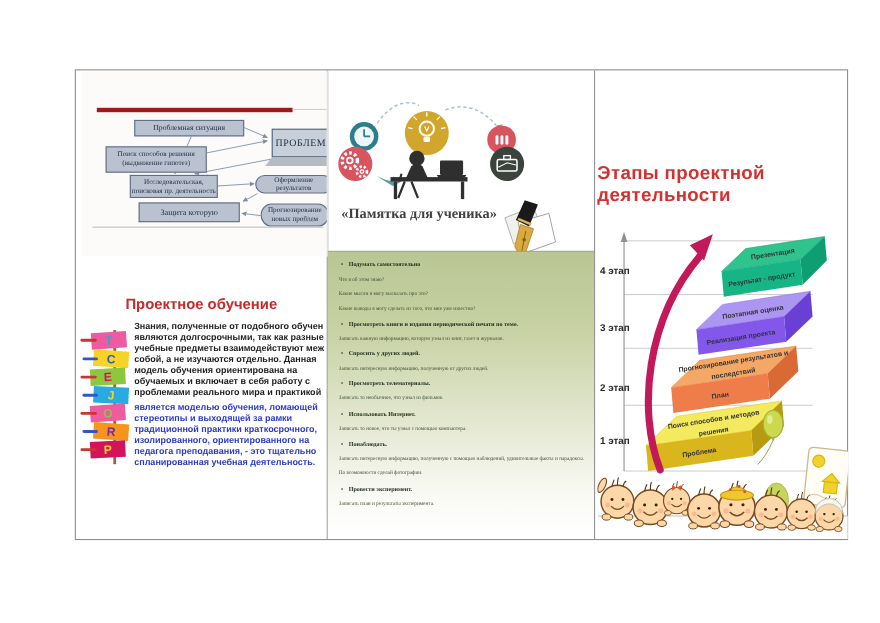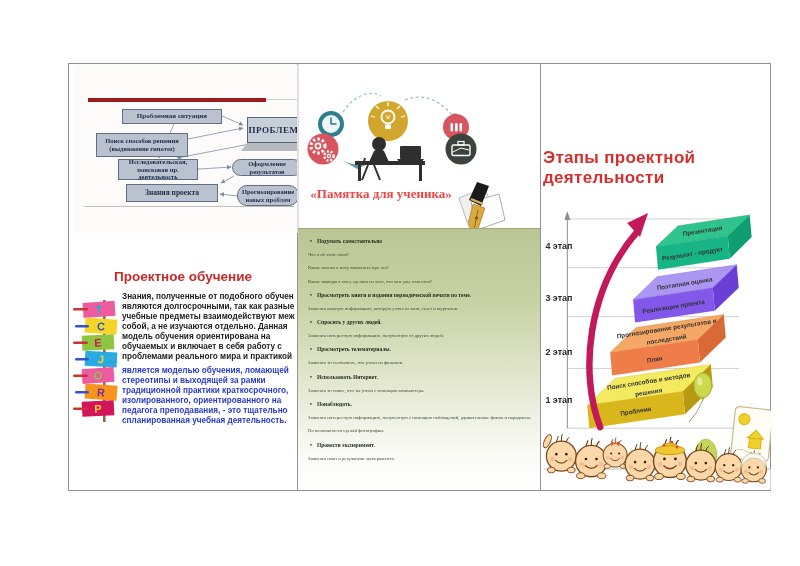--- a/index.html
+++ b/index.html
@@ -6,21 +6,21 @@
   body{width:800px;height:566px;position:relative;background:#fff;font-family:"Liberation Sans",sans-serif;overflow:hidden;}
   .page{position:absolute;left:68px;top:63px;width:701px;height:426px;border:1px solid #8f8f8f;background:#fff;}
   .vdiv{position:absolute;top:0;bottom:0;width:1px;background:#949494;}
   .v1{left:228px;} .v2{left:471px;}
 
   
   .slide1{position:absolute;left:5px;top:1px;width:223px;height:168px;background:#fcfbfa;overflow:hidden;border-right:2px solid #e3e0e0;}
   .s1-title{position:absolute;left:15px;top:17px;font-family:"Liberation Serif",serif;font-weight:bold;font-size:10.5px;letter-spacing:.4px;color:#2a3442;white-space:nowrap;}
   .s1-redline{position:absolute;left:14px;top:33px;width:178px;height:3.5px;background:#9e1b1b;}
   .s1-grayline{position:absolute;left:192px;top:34px;width:31px;height:1px;background:#cfcfcf;}
-  .dbox{position:absolute;background:#b9c2ce;border:1px solid #5f7086;color:#1c2b47;font-family:"Liberation Serif",serif;font-weight:bold;font-size:6.5px;line-height:1.18;display:flex;align-items:center;justify-content:center;text-align:center;box-sizing:border-box;}
+  .dbox{position:absolute;background:#b9c2ce;border:1px solid #5f7086;color:#1c2b47;font-family:"Liberation Serif",serif;font-weight:normal;font-size:6.5px;line-height:1.18;display:flex;align-items:center;justify-content:center;text-align:center;box-sizing:border-box;}
   .b1{left:48px;top:44px;width:100px;height:15px;font-size:7px;}
   .b2{left:22px;top:68px;width:92px;height:24px;}
   .b3{left:44px;top:94px;width:80px;height:21px;}
   .b4{left:52px;top:119px;width:92px;height:18px;font-size:7.5px;}
   .b5{left:158px;top:94px;width:70px;height:17px;border-radius:9px;}
   .b6{left:163px;top:120px;width:62px;height:21px;border-radius:10px;}
   .b7{left:173px;top:52px;width:60px;height:26px;font-size:9px;background:#c7cfd9;border:1.5px solid #55657c;letter-spacing:.5px;}
   .b7shadow{position:absolute;left:167px;top:78px;width:62px;height:8px;background:#b6bac1;clip-path:polygon(10% 0,100% 0,90% 100%,0% 100%);}
   .s1-bottomline{position:absolute;left:10px;top:141px;width:210px;height:1px;background:#bfbfbf;}
   .s1-watermark{position:absolute;left:200px;top:132px;font-size:7px;color:#8e9aa8;}
@@ -31,21 +31,21 @@
   .pl-bullets{position:absolute;left:53px;top:228px;width:176px;overflow:hidden;}
   .pl-bullet{position:relative;margin-bottom:4px;}
   .pl-bullet::before{content:"•";position:absolute;left:-8px;top:0;font-size:8px;color:#222;}
   .pl-line{font-size:8.2px;font-weight:bold;line-height:10px;white-space:nowrap;}
   .blue .pl-line{color:#2b3bc4;}
   .black .pl-line{color:#1d1d1d;}
   .project-art{position:absolute;left:4px;top:234px;}
 
   
   .clipart{position:absolute;left:232px;top:2px;}
-  .memo-title{position:absolute;left:232px;top:122px;width:160px;text-align:center;font-family:"Liberation Serif",serif;font-weight:bold;font-size:13px;color:#ef4444;white-space:nowrap;}
+  .memo-title{position:absolute;left:232px;top:122px;width:160px;text-align:center;font-family:"Liberation Serif",serif;font-weight:bold;font-size:13px;color:#404040;white-space:nowrap;}
   .pen-icon{position:absolute;left:386px;top:116px;}
   .memo-body{position:absolute;left:229px;top:164px;width:242px;height:262px;box-sizing:border-box;padding:9px 10px 0 8px;overflow:hidden;border-top:1px solid #9aa87e;background:linear-gradient(180deg,#b9c694 0%,#c8d2a4 28%,#e4e8d2 60%,#f9f9f4 84%,#ffffff 100%);}
   .memo-t{position:relative;font-family:"Liberation Serif",serif;font-weight:bold;font-size:5.5px;color:#23301f;margin:0 0 8px 11px;white-space:nowrap;}
   .memo-t::before{content:"•";position:absolute;left:-7px;top:0;font-size:5.5px;color:#23301f;}
   .memo-l{font-family:"Liberation Serif",serif;font-size:4.8px;color:#3f4d35;margin:0 0 8.3px 2px;white-space:nowrap;}
 
   
   .st-title{position:absolute;left:474px;top:84px;width:228px;text-align:left;font-weight:bold;font-size:17px;color:#d3302f;letter-spacing:.3px;}
   .st-title .l2{}
   .stage-svg{position:absolute;left:474px;top:140px;}
@@ -79,21 +79,21 @@
     <div class="s1-redline"></div>
     <div class="s1-grayline"></div>
     <div class="b7shadow"></div>
     <div class="dbox b1">Проблемная ситуация</div>
     <div class="dbox b2">
         <span><span>Поиск способов решения</span><br><span>(выдвижение гипотез)</span></span>
       </div>
     <div class="dbox b3">
         <span><span>Исследовательская,</span><br><span>поисковая пр. деятельность</span></span>
       </div>
-    <div class="dbox b4">Знания проекта</div>
+    <div class="dbox b4">Защита которую</div>
     <div class="dbox b5">Оформление результатов</div>
     <div class="dbox b6">
         <span><span>Прогнозирование</span><br><span>новых проблем</span></span>
       </div>
     <div class="dbox b7">ПРОБЛЕМА</div>
     <div class="s1-bottomline"></div>
     <div class="s1-watermark">©М</div>
   </div>
 
   <div class="pl-title">Проектное обучение</div>

